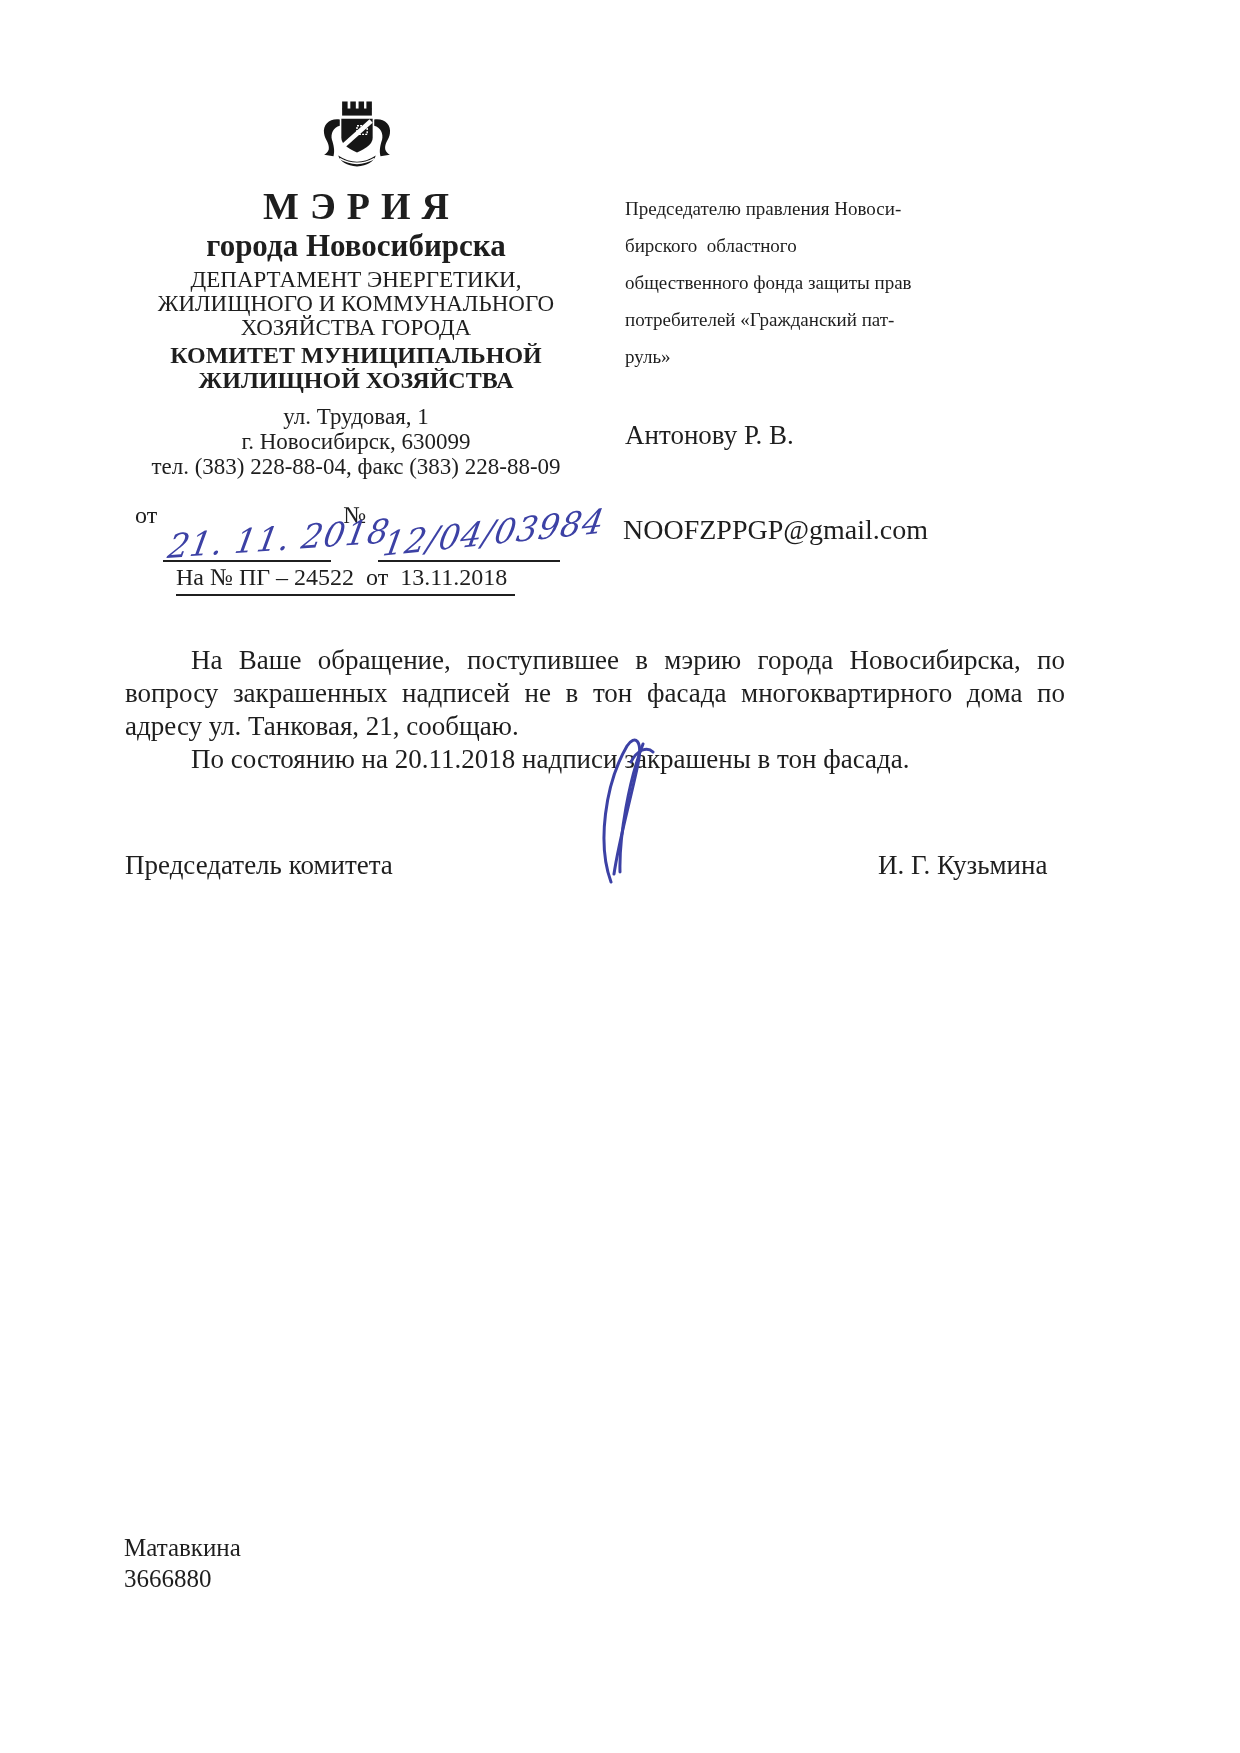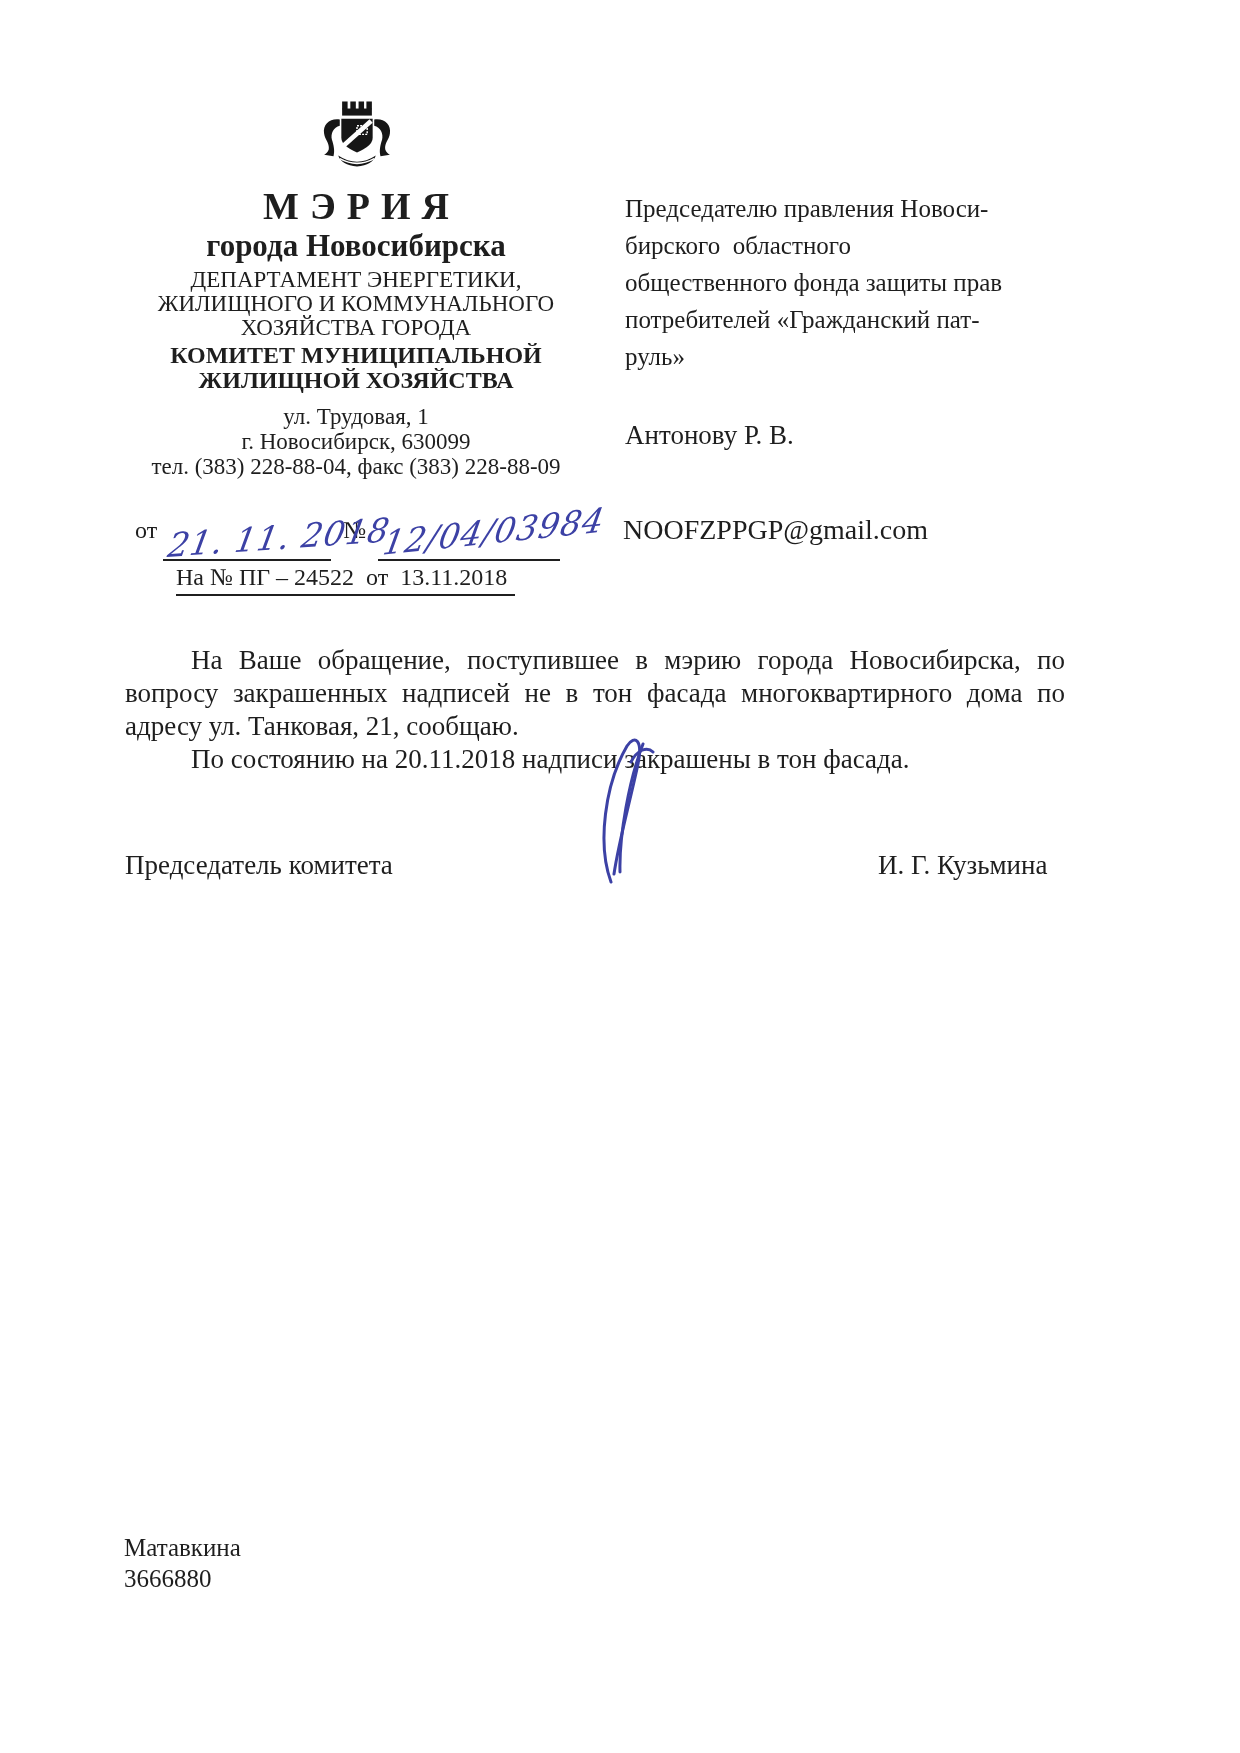--- a/index.html
+++ b/index.html
@@ -21,42 +21,42 @@
   .lh-title { font-size: 38px; font-weight: bold; letter-spacing: 11px; padding-left: 11px; line-height: 44px; }
   .lh-sub   { font-size: 31px; font-weight: bold; line-height: 36px; }
   .lh-dept div { font-size: 23px; line-height: 24px; }
   .lh-dept { margin-top: 4px; }
   .lh-comm div { font-size: 24px; font-weight: bold; line-height: 25px; }
   .lh-comm { margin-top: 3px; }
   .lh-addr div { font-size: 23px; line-height: 25px; }
   .lh-addr { margin-top: 11px; }
 
   
-  .ref-row { position: absolute; left: 135px; top: 502px; display: flex; align-items: center; height: 58px; font-size: 24px; }
+  .ref-row { position: absolute; left: 135px; top: 502px; display: flex; align-items: flex-start; height: 58px; font-size: 24px; }
   .ref-label { padding: 0 6px 2px 0; }
   .ref-slot { border-bottom: 2px solid #1f1f1f; position: relative; height: 100%; }
   .slot-date { width: 168px; margin-right: 12px; }
   .slot-num  { width: 182px; margin-left: 6px; }
   .handwritten {
     position: absolute; left: 2px; bottom: -6px;
     font-family: "DejaVu Serif", serif; font-style: italic;
     color: #3c41a5; font-size: 33px; letter-spacing: 1px;
     white-space: nowrap; transform: rotate(-4deg) skewX(-14deg);
     transform-origin: left bottom;
   }
   .slot-num .handwritten { transform: rotate(-6deg) skewX(-16deg); bottom: -4px; }
 
   .reply-line {
     position: absolute; left: 176px; top: 564px;
     font-size: 24px; white-space: pre;
     border-bottom: 2px solid #1f1f1f; padding: 0 8px 3px 0;
   }
 
   
-  .addressee { position: absolute; left: 625px; top: 190px; width: 430px; font-size: 25px; line-height: 37px; }
+  .addressee { position: absolute; left: 625px; top: 190px; width: 430px; font-size: 19px; line-height: 37px; }
   .addressee div { white-space: pre-wrap; }
   .addressee-name  { position: absolute; left: 625px; top: 420px; font-size: 27px; }
   .addressee-email { position: absolute; left: 623px; top: 514px; font-size: 28px; }
 
   
   .body-text { position: absolute; left: 125px; top: 644px; width: 940px; font-size: 27px; line-height: 33px; text-align: justify; }
   .body-text p { margin: 0; text-indent: 66px; }
 
   
   .sig-position { position: absolute; left: 125px; top: 850px; font-size: 27px; }

